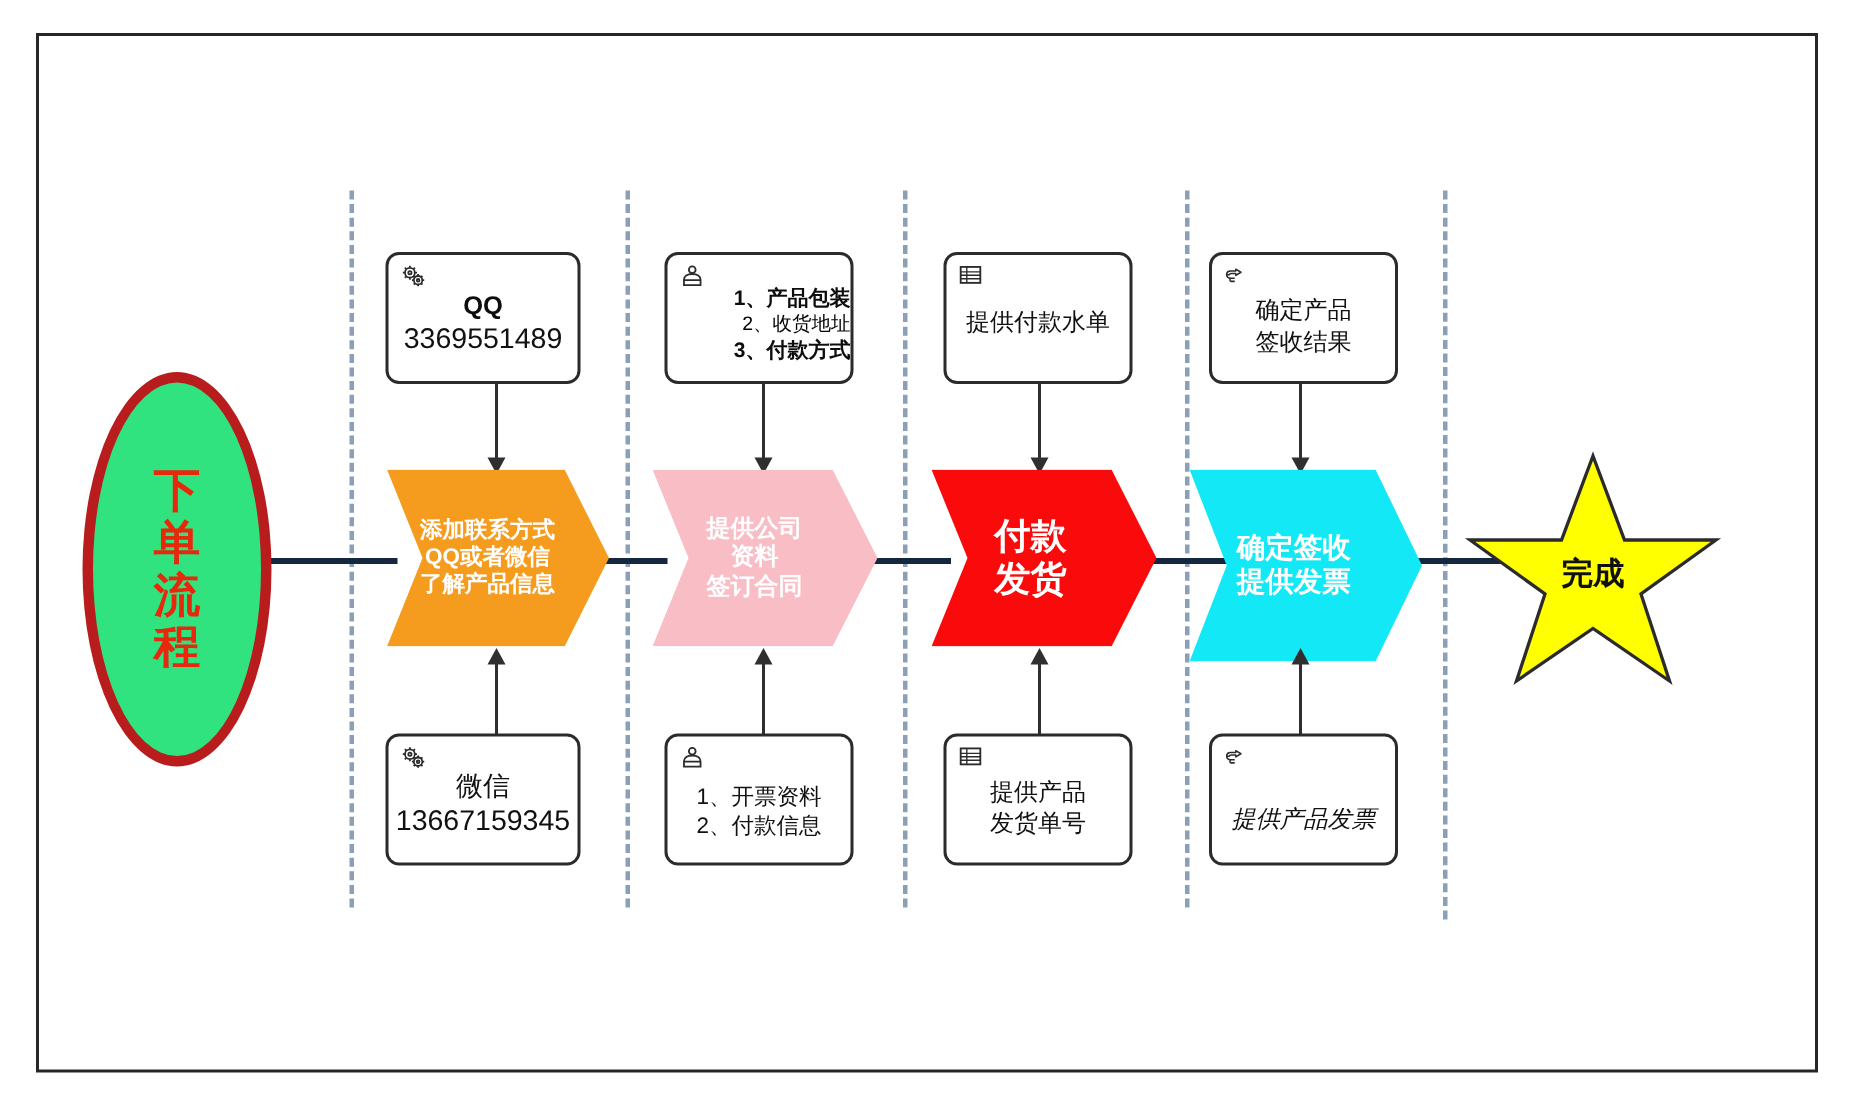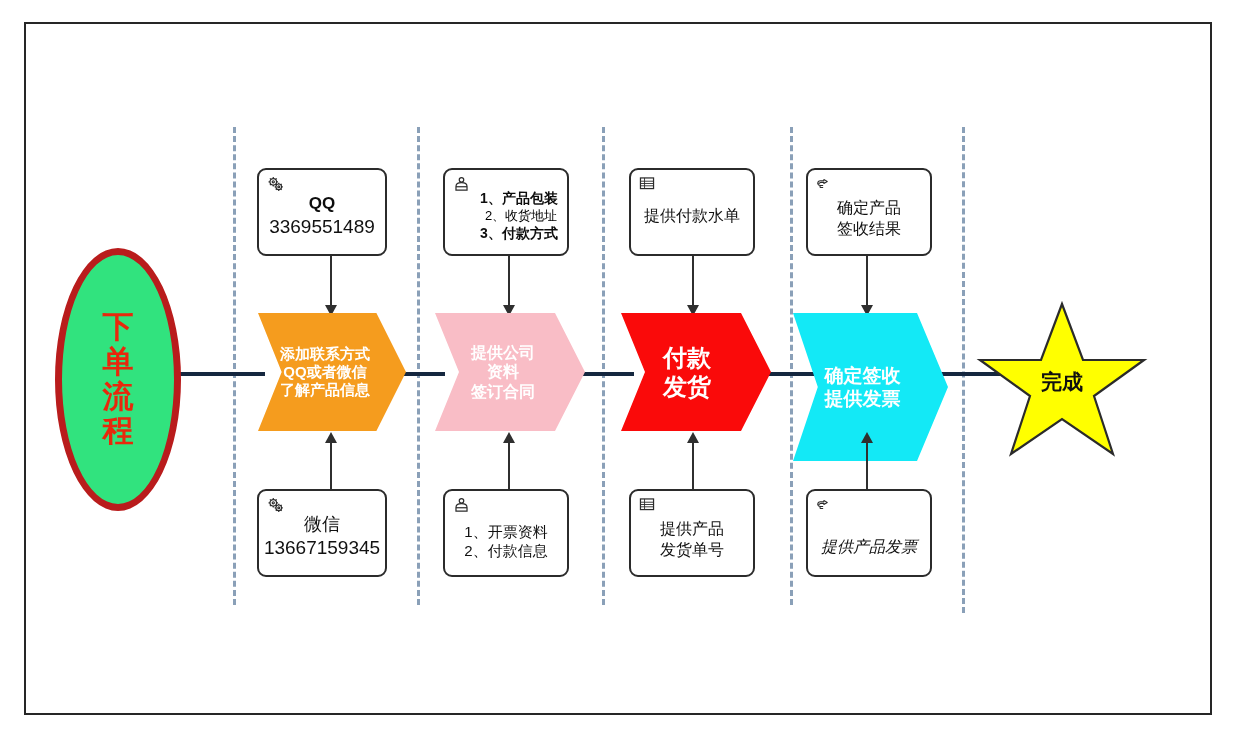--- a/index.html
+++ b/index.html
@@ -129,21 +129,21 @@
   <div class="infobox" style="left:443px;top:168px;width:126px;height:88px;">
     <span class="ico">
       <svg viewBox="0 0 22 22" width="19" height="19">
         <g fill="none" stroke="#2b2b2b" stroke-width="1.4">
           <circle cx="11" cy="5.6" r="2.6"></circle>
           <path d="M4.6 17.5v-4.2c0-2.6 2.6-4.4 6.4-4.4s6.4 1.8 6.4 4.4v4.2z"></path>
           <path d="M4.6 13.6h12.8"></path>
         </g>
       </svg>
     </span>
-    <div class="lines" style="align-items:center;padding-left:26px;box-sizing:border-box;">
+    <div class="lines" style="align-items:flex-end;padding-left:26px;box-sizing:border-box;">
       <div class="t-bold" style="font-size:14px;">1、产品包装</div>
       <div class="t-gray" style="font-size:13px;padding-left:4px;">2、收货地址</div>
       <div class="t-bold" style="font-size:14px;">3、付款方式</div>
     </div>
   </div>
 
   <div class="vline" style="left:508px;top:256px;height:56px;"></div>
   <div class="arrow-down" style="left:503px;top:305px;"></div>
 
   <div class="chev" style="left:435px;top:313px;width:150px;height:118px;background:#f9bdc6;font-size:16px;">
@@ -223,21 +223,21 @@
     </span>
     <div class="lines" style="margin-top:14px;">
       <div class="t-norm" style="font-size:16px;">提供产品</div>
       <div class="t-norm" style="font-size:16px;">发货单号</div>
     </div>
   </div>
 
   <div class="vline" style="left:866px;top:256px;height:56px;"></div>
   <div class="arrow-down" style="left:861px;top:305px;"></div>
 
-  <div class="chev" style="left:793px;top:313px;width:155px;height:148px;background:#13e9f6;font-size:19px;">
+  <div class="chev" style="left:793px;top:313px;width:155px;height:128px;background:#13e9f6;font-size:19px;">
     <div class="txt" style="padding-right:16px;">
       <div>确定签收</div>
       <div>提供发票</div>
     </div>
   </div>
 
   <div class="vline" style="left:866px;top:434px;height:62px;"></div>
   <div class="arrow-up" style="left:861px;top:432px;"></div>
 
   <div class="infobox" style="left:806px;top:489px;width:126px;height:88px;">

